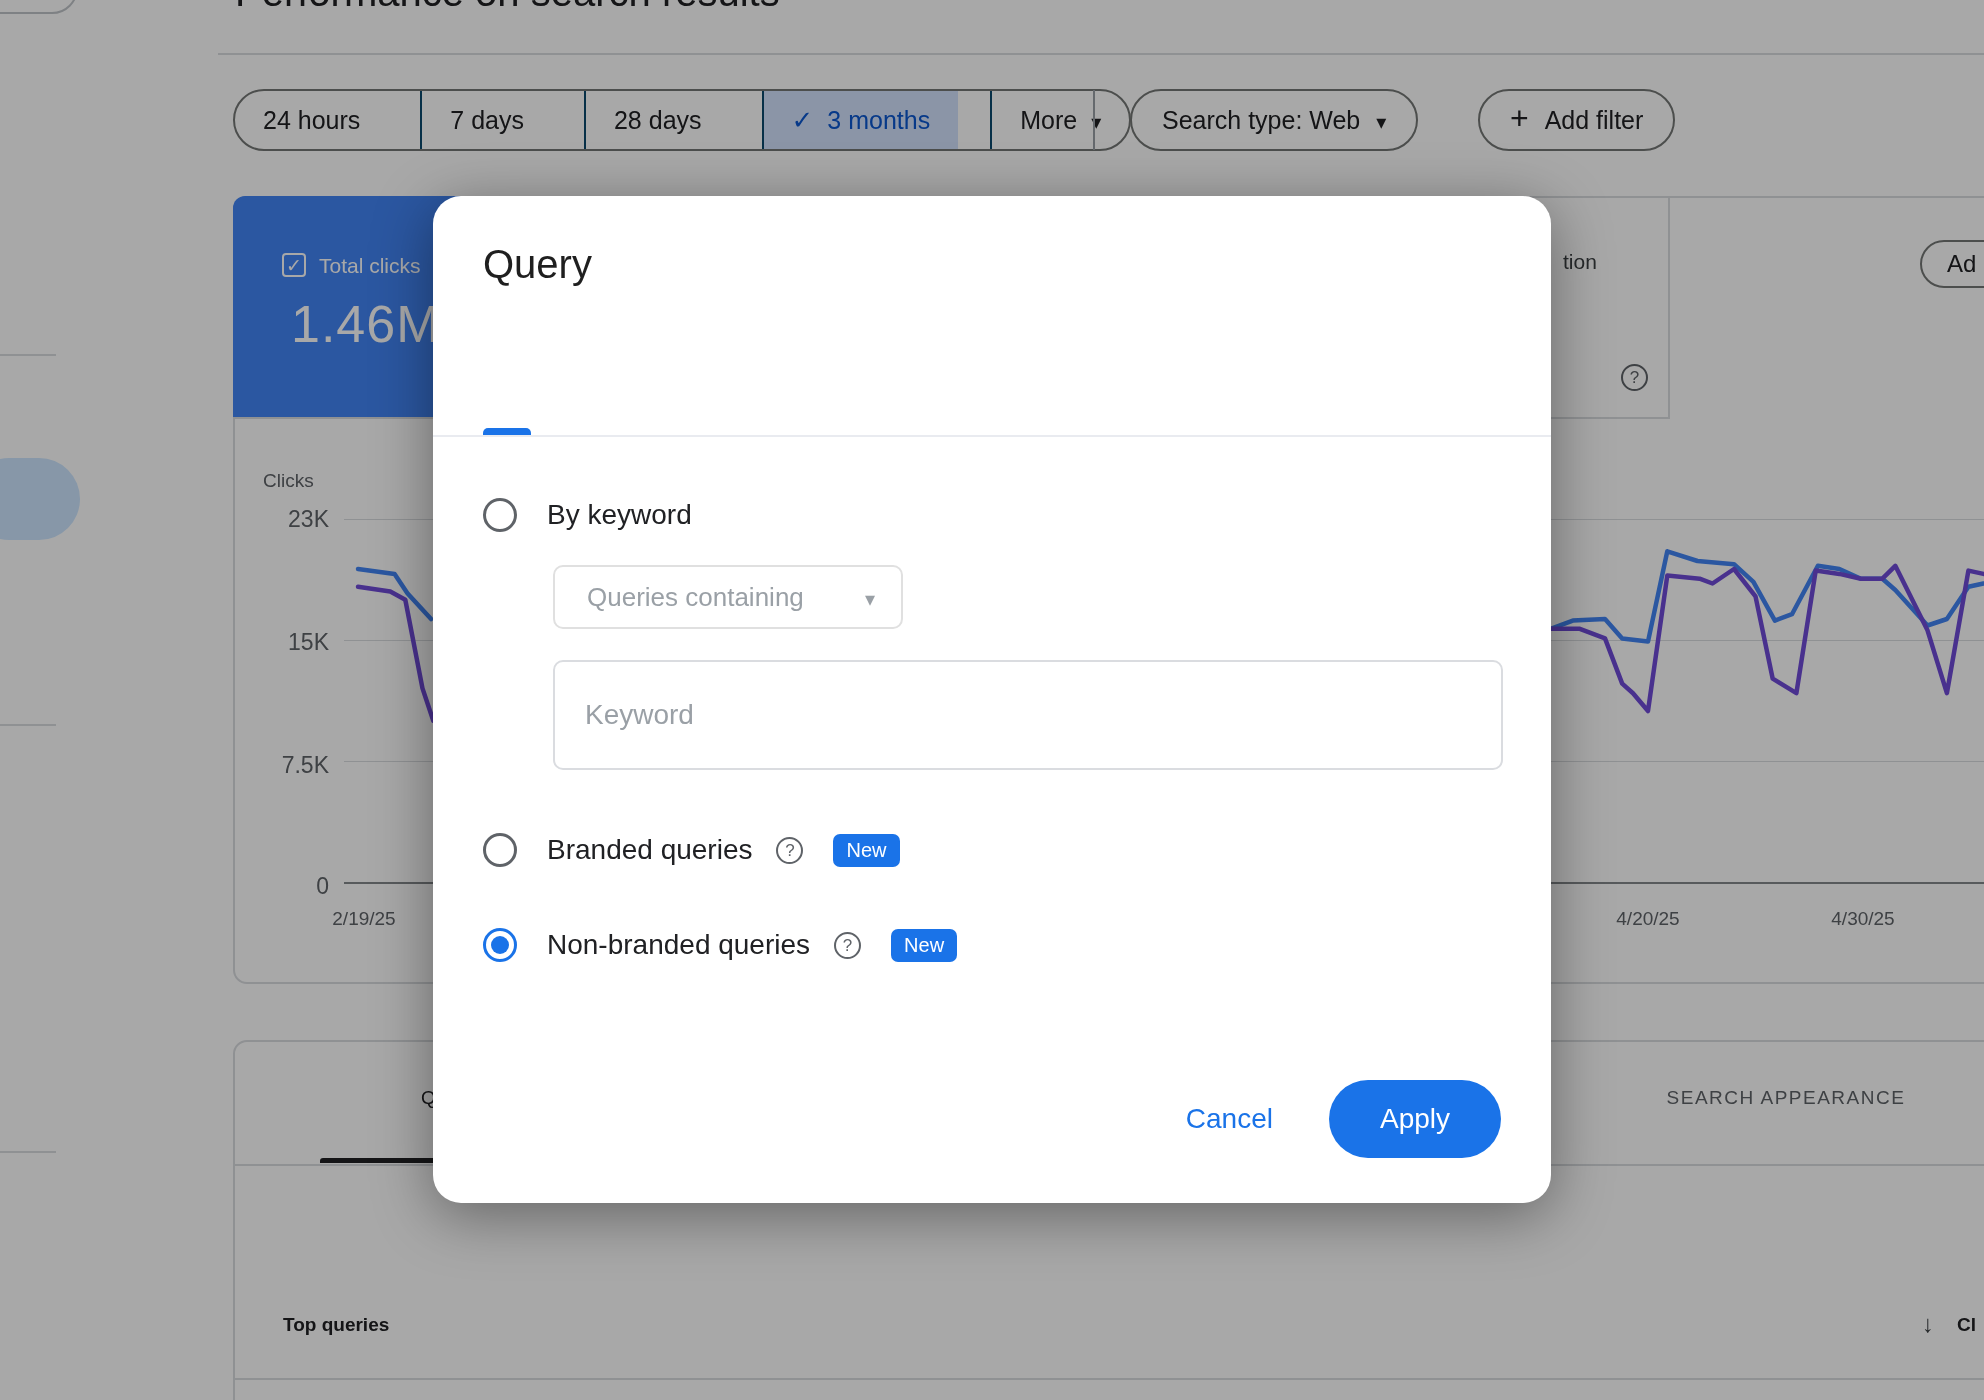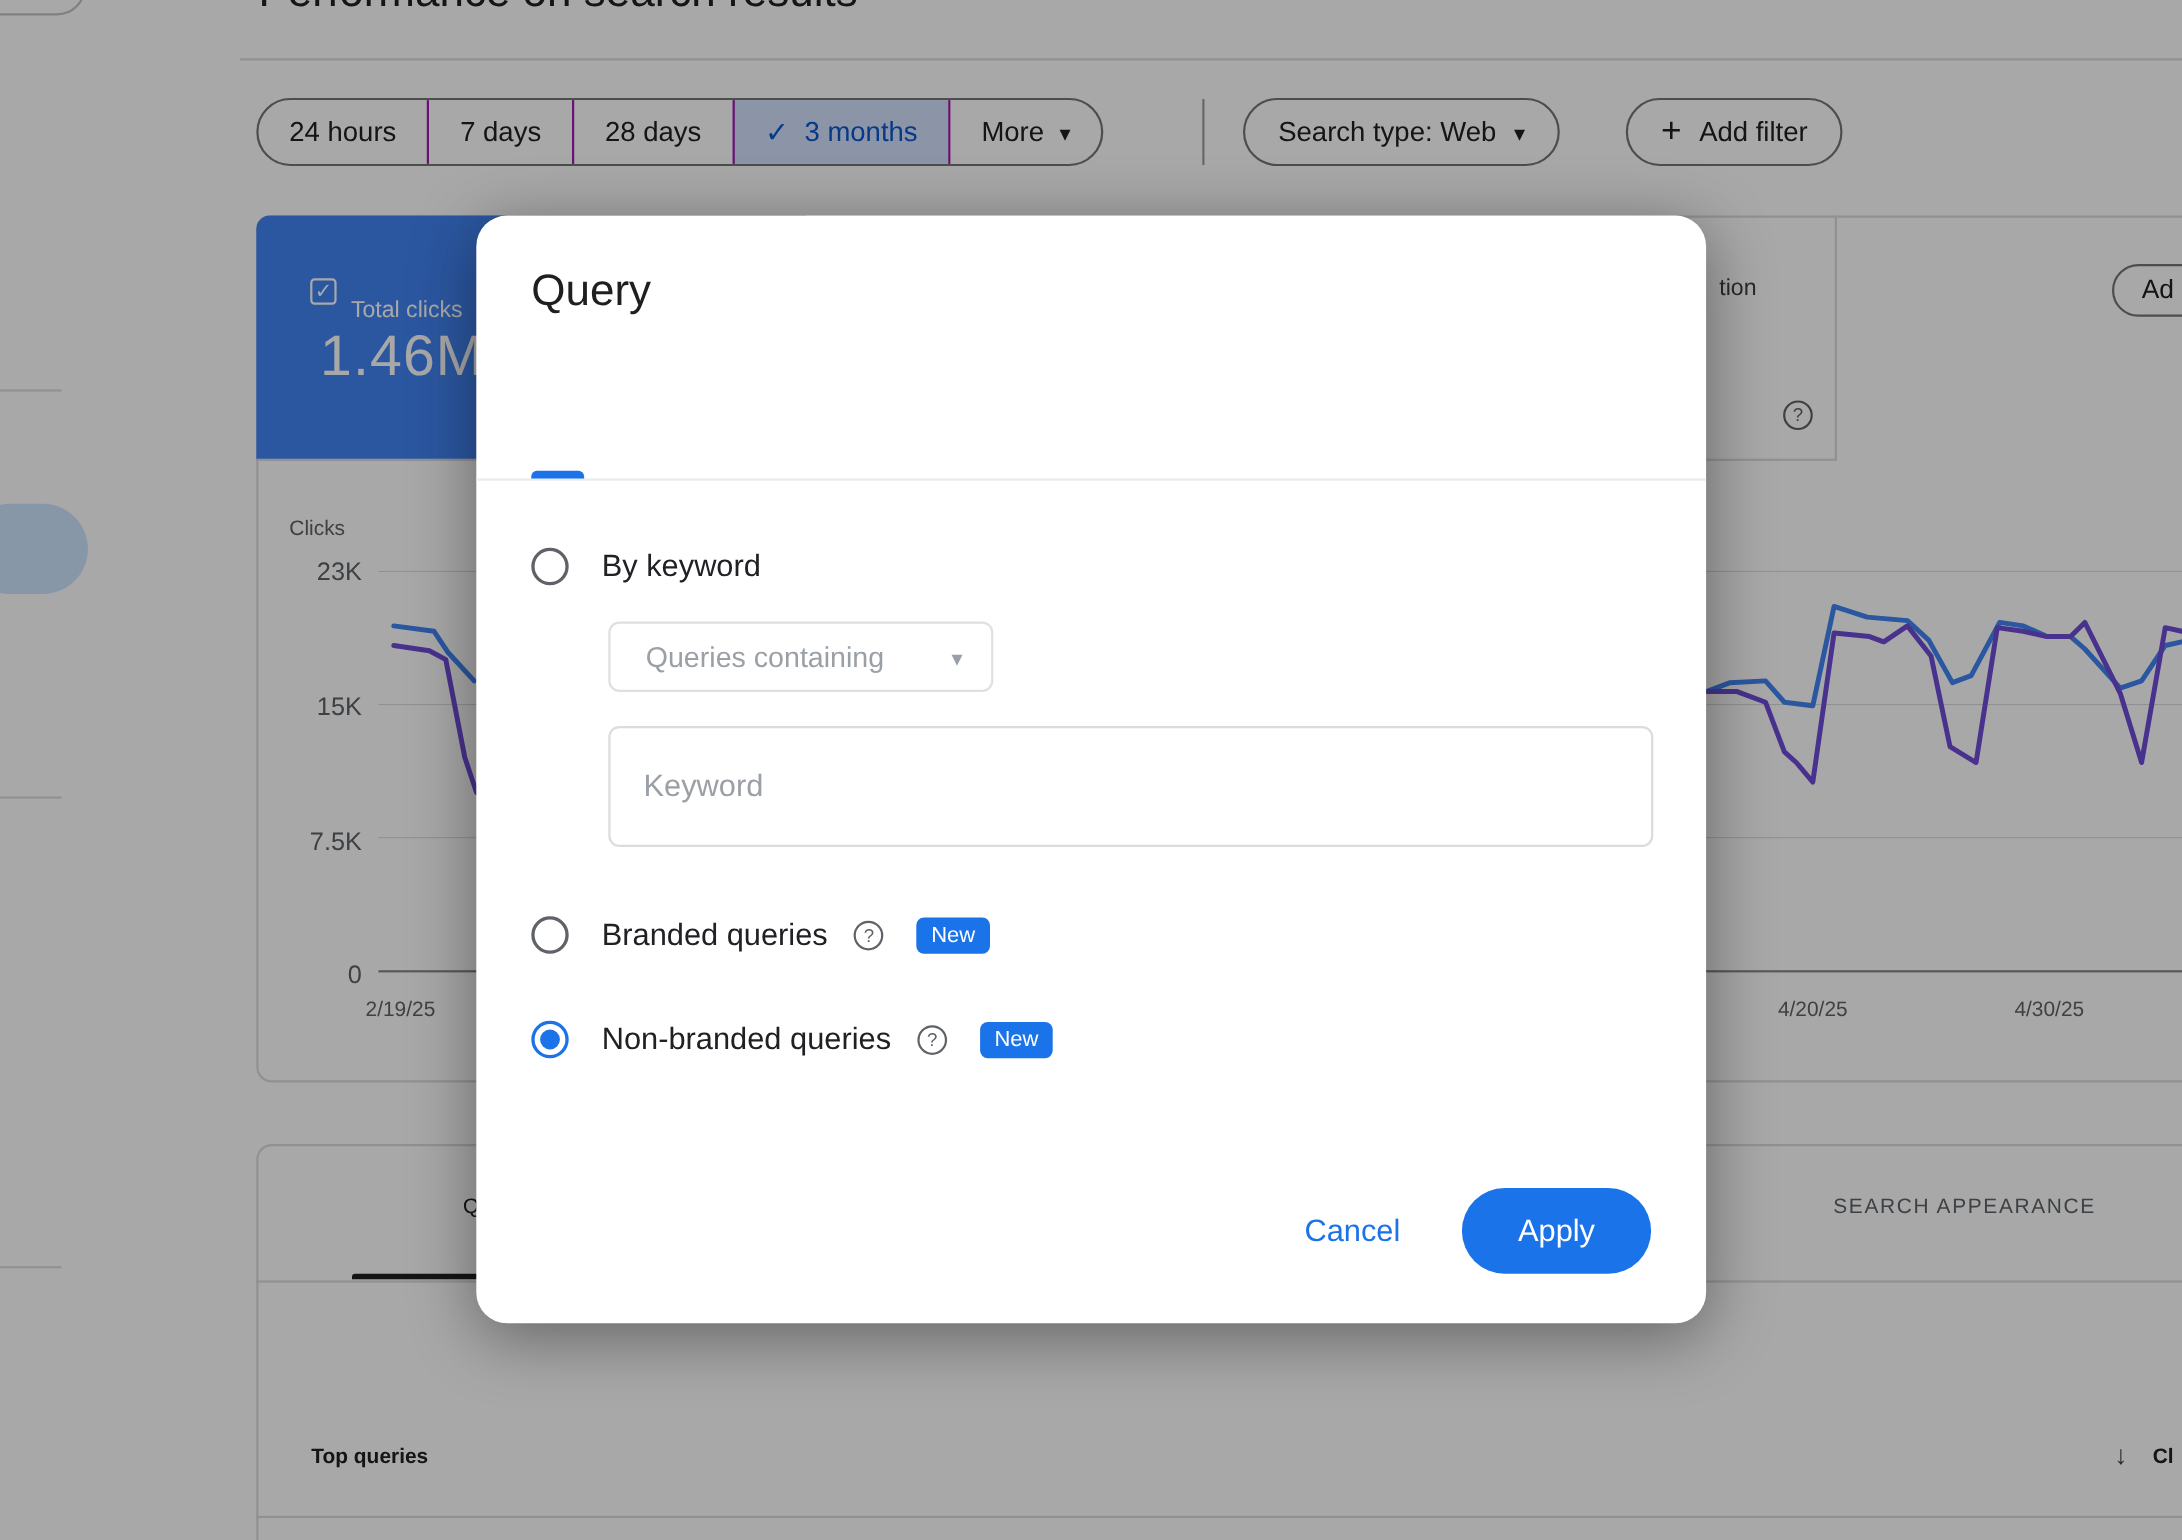--- a/index.html
+++ b/index.html
@@ -15,33 +15,33 @@
   .header-divider { top:53px; left:218px; width:1766px; height:2px; background:#dadce0; }
 
   
   .side-corner { left:-42px; top:-44px; width:120px; height:58px; border:2px solid #c0c4c9; border-radius:26px; background:transparent; }
   .side-line { left:0; width:56px; height:2px; background:#dadce0; }
   .side-pill { left:-32px; top:458px; width:112px; height:82px; border-radius:41px; background:#cde6ff; }
 
   
   .chipbar { top:89px; left:233px; height:62px; display:flex; border:2px solid #747775; border-radius:32px; overflow:hidden; background:#fff; }
   .seg { display:flex; align-items:center; gap:14px; padding:0 28px; font-size:25px; color:#202124; cursor:pointer; white-space:nowrap; }
-  .seg + .seg { border-left:2px solid #a21caf; }
+  .seg + .seg { border-left:2px solid #0c4a6e;margin-left:32px; }
   .seg.selected { background:#d3e3fd; color:#0b57d0; }
   .seg .check { font-size:26px; color:#0b57d0; }
   .caret { font-size:20px; line-height:1; transform:translateY(2px); }
   .vsep { top:90px; left:1093px; width:2px; height:60px; background:#9aa0a6; }
   .chip { position:absolute; height:62px; display:flex; align-items:center; gap:16px; padding:10px 30px; border:2px solid #747775; border-radius:32px; font-size:25px; background:#fff; cursor:pointer; white-space:nowrap; }
   .plus-glyph { font-size:32px; font-weight:400; line-height:1; transform:translateY(-2px); }
 
   
   .chart-card { top:196px; left:233px; width:1790px; height:788px; background:#fff; border:2px solid #dadce0; border-radius:14px; }
   .metric-blue { top:196px; left:233px; width:500px; height:222px; background:#4285f4; border-radius:12px 0 0 0; }
   .cb-box { position:absolute; left:49px; top:57px; width:24px; height:24px; border:2.5px solid #fff; border-radius:4px; color:#fff; font-size:19px; line-height:22px; text-align:center; }
-  .metric-label { position:absolute; left:86px; top:58px; color:#fff; font-size:21px;margin-top:16px; }
+  .metric-label { position:absolute; left:86px; top:58px; color:#fff; font-size:21px; }
   .metric-value { position:absolute; left:58px; top:98px; color:#ffffff; font-size:52px; letter-spacing:1px; }
   .metric-right-frag { top:250px; left:1563px; font-size:21px; color:#3c4043; }
   .help-circ { width:27px; height:27px; border:2px solid #5f6368; border-radius:50%; color:#5f6368; font-size:17px; line-height:24px; text-align:center; }
   .metric-help { top:364px; left:1621px; }
   .metric-vline { top:196px; left:1668px; width:2px; height:222px; background:#dadce0; }
   .metric-hline { top:417px; left:233px; width:1437px; height:2px; background:#dadce0; }
   .ad-btn { top:240px; left:1920px; width:110px; height:48px; border:2px solid #747775; border-radius:24px; font-size:24px; color:#202124; display:flex; align-items:center; padding-left:25px; background:#fff; }
 
   .axis-title { top:470px; left:263px; font-size:19px; color:#5f6368; }
   .ytick { position:absolute; width:66px; text-align:right; font-size:23px; color:#5f6368; left:263px; }

